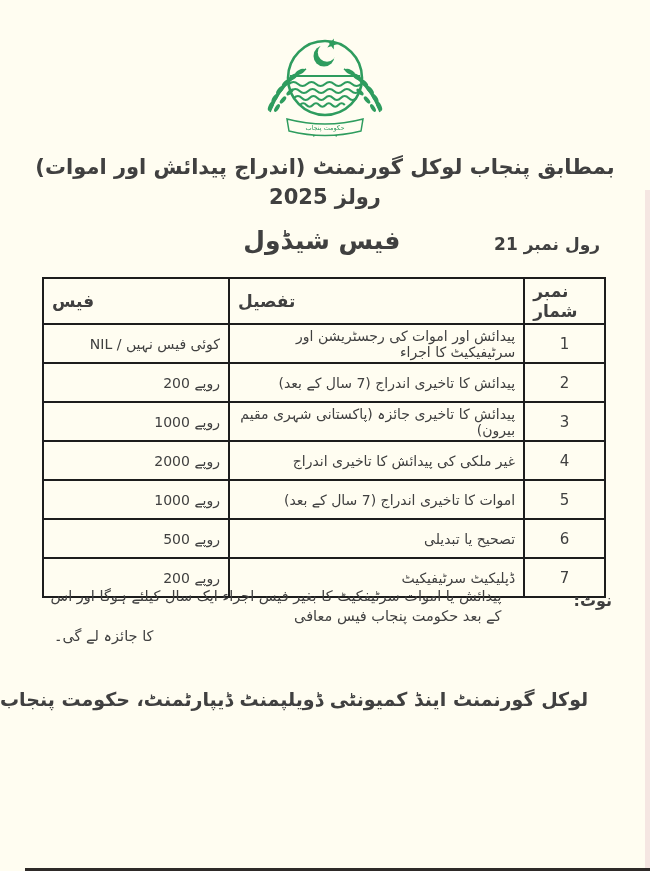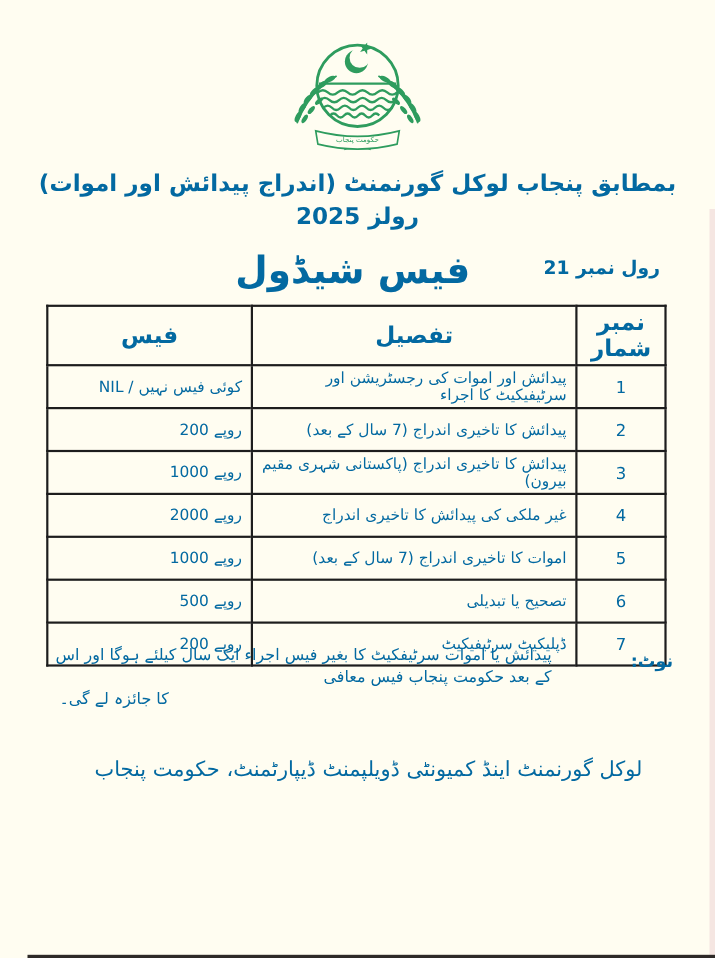--- a/index.html
+++ b/index.html
@@ -5,21 +5,21 @@
   html,body{margin:0;padding:0;}
   body{
     font-family:"DejaVu Sans","Liberation Sans",sans-serif;
     background:#e8e4da;
   }
   .page{
     position:relative;
     width:650px;height:871px;
     margin:0 auto;
     background:#fffdf1;
-    color:#0369a1;
+    color:#404040;
     overflow:hidden;
   }
   
   .logo-wrap{
     position:absolute;left:250px;top:30px;width:150px;height:114px;
   }
   
   .main-heading{
     position:absolute;top:152px;left:20px;right:20px;
     direction:rtl;text-align:center;
@@ -27,35 +27,35 @@
     letter-spacing:.2px;
   }
   
   .subhead-row{position:absolute;top:226px;left:0;right:0;height:44px;}
   .rule-number{
     position:absolute;right:50px;top:8px;
     direction:rtl;font-size:17px;font-weight:bold;
   }
   .fee-schedule-title{
     position:absolute;left:50%;transform:translateX(-52%);top:0;
-    direction:rtl;font-size:34px;font-weight:bold;text-align:right;
+    direction:rtl;font-size:25px;font-weight:bold;text-align:right;
   }
   
   .fee-table-wrap{position:absolute;left:42px;top:277px;width:564px;}
   table.fee-table{
     width:100%;border-collapse:collapse;direction:rtl;
     background:transparent;
   }
   .fee-table th,.fee-table td{
     border:2px solid #1d1d1d;
     padding:2px 8px;
     vertical-align:middle;
   }
   .fee-table th{
-    height:36px;font-size:21px;font-weight:bold;text-align:center;
+    height:36px;font-size:17px;font-weight:bold;text-align:left;
   }
   .fee-table td{height:33px;font-size:14px;}
   .col-serial{width:80px;}
   .col-detail{width:292px;}
   .col-fee{width:184px;}
   td.serial-cell{text-align:center;font-size:15px;direction:ltr;}
   td.detail-cell{text-align:right;margin-left:40px;}
   td.fee-cell{text-align:right;direction:ltr;}
   
   .note-row{
@@ -65,22 +65,22 @@
   .note-label{
     font-size:16px;font-weight:bold;margin-left:72px;line-height:30px;
     flex:0 0 auto;
   }
   .note-body{flex:1 1 auto;font-size:14.5px;line-height:20px;}
   .note-line-1{text-align:right;}
   .note-line-2{text-align:left;margin-left:16px;}
   
   .footer-line{
     position:absolute;top:688px;left:0;right:0;
-    direction:rtl;text-align:center;
-    font-size:19px;font-weight:normal;letter-spacing:.2px;margin-left:20px;
+    direction:rtl;text-align:left;
+    font-size:19px;font-weight:bold;letter-spacing:.2px;
   }
   
   .scan-edge-right{
     position:absolute;right:0;top:190px;bottom:0;width:5px;
     background:#f5e6e2;
   }
   .scan-bottom-bar{
     position:absolute;left:25px;right:0;bottom:0;height:3px;
     background:#2e2a28;
   }
@@ -176,21 +176,21 @@
             <td class="detail-cell">پیدائش اور اموات کی رجسٹریشن اور سرٹیفیکیٹ کا اجراء</td>
             <td class="fee-cell">NIL / کوئی فیس نہیں</td>
           </tr>
           <tr>
             <td class="serial-cell">2</td>
             <td class="detail-cell">پیدائش کا تاخیری اندراج (7 سال کے بعد)</td>
             <td class="fee-cell">200 روپے</td>
           </tr>
           <tr>
             <td class="serial-cell">3</td>
-            <td class="detail-cell">پیدائش کا تاخیری اندراج (پاکستانی شہری مقیم بیرون)</td>
+            <td class="detail-cell">پیدائش کا تاخیری جائزہ (پاکستانی شہری مقیم بیرون)</td>
             <td class="fee-cell">1000 روپے</td>
           </tr>
           <tr>
             <td class="serial-cell">4</td>
             <td class="detail-cell">غیر ملکی کی پیدائش کا تاخیری اندراج</td>
             <td class="fee-cell">2000 روپے</td>
           </tr>
           <tr>
             <td class="serial-cell">5</td>
             <td class="detail-cell">اموات کا تاخیری اندراج (7 سال کے بعد)</td>

